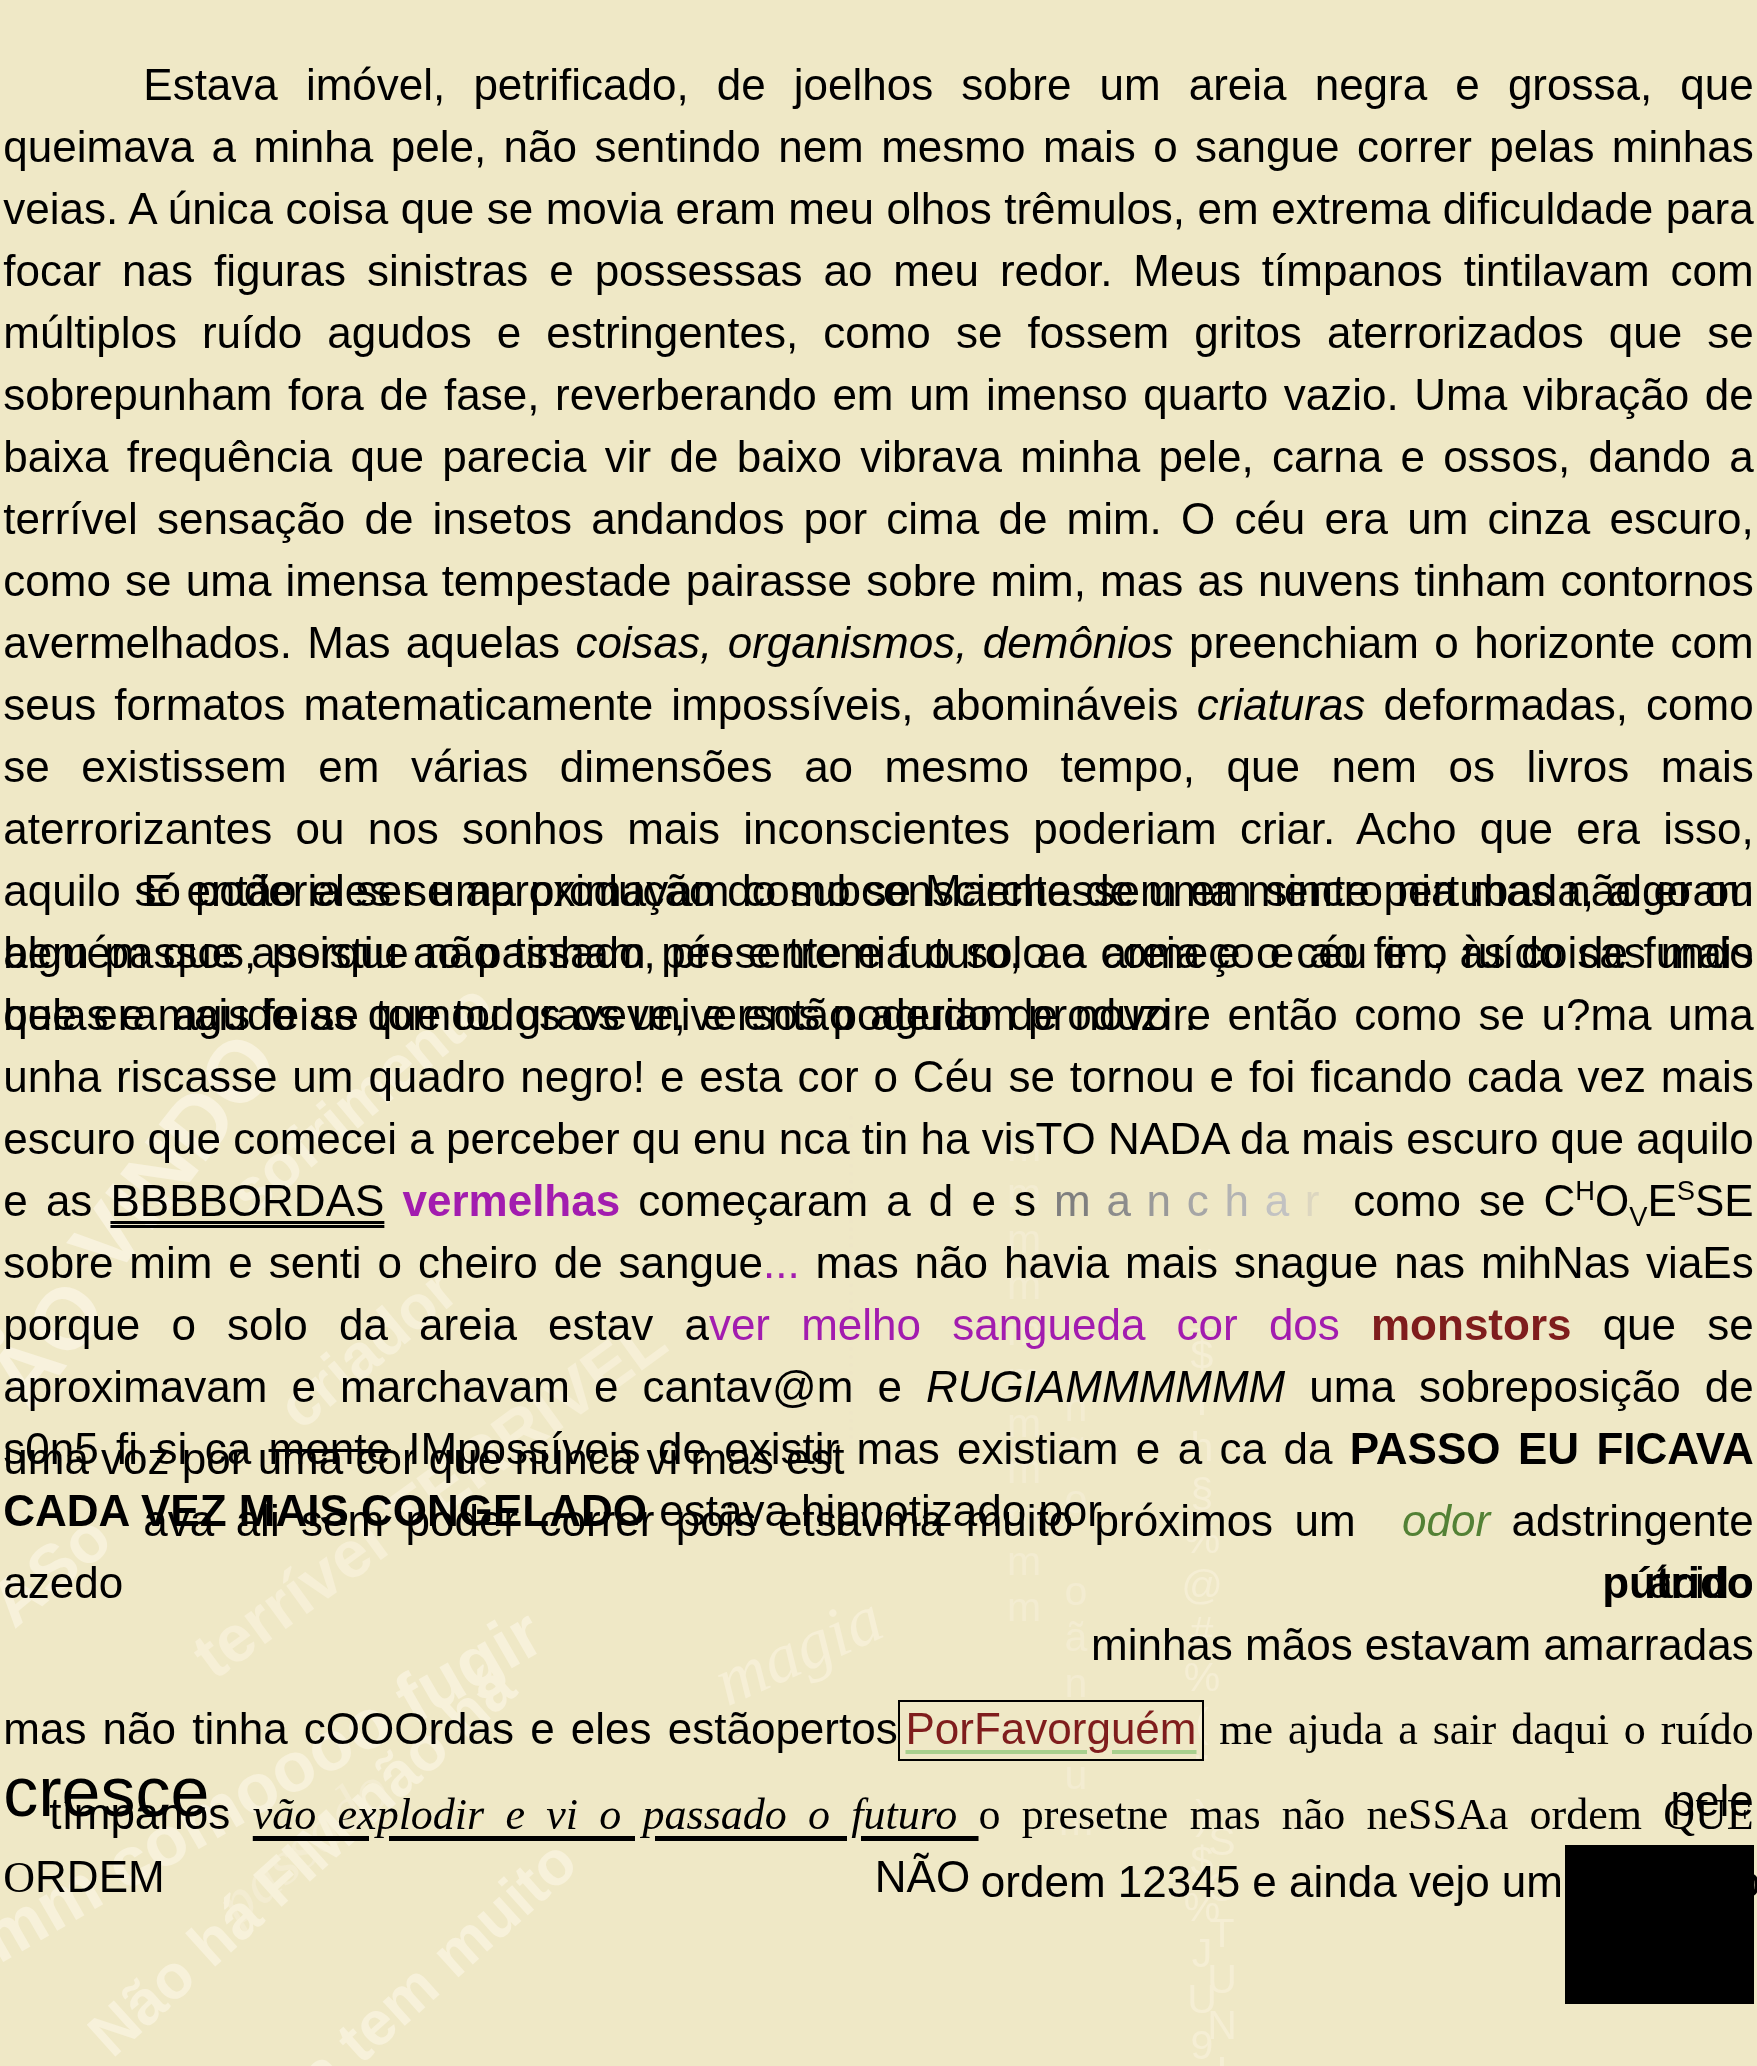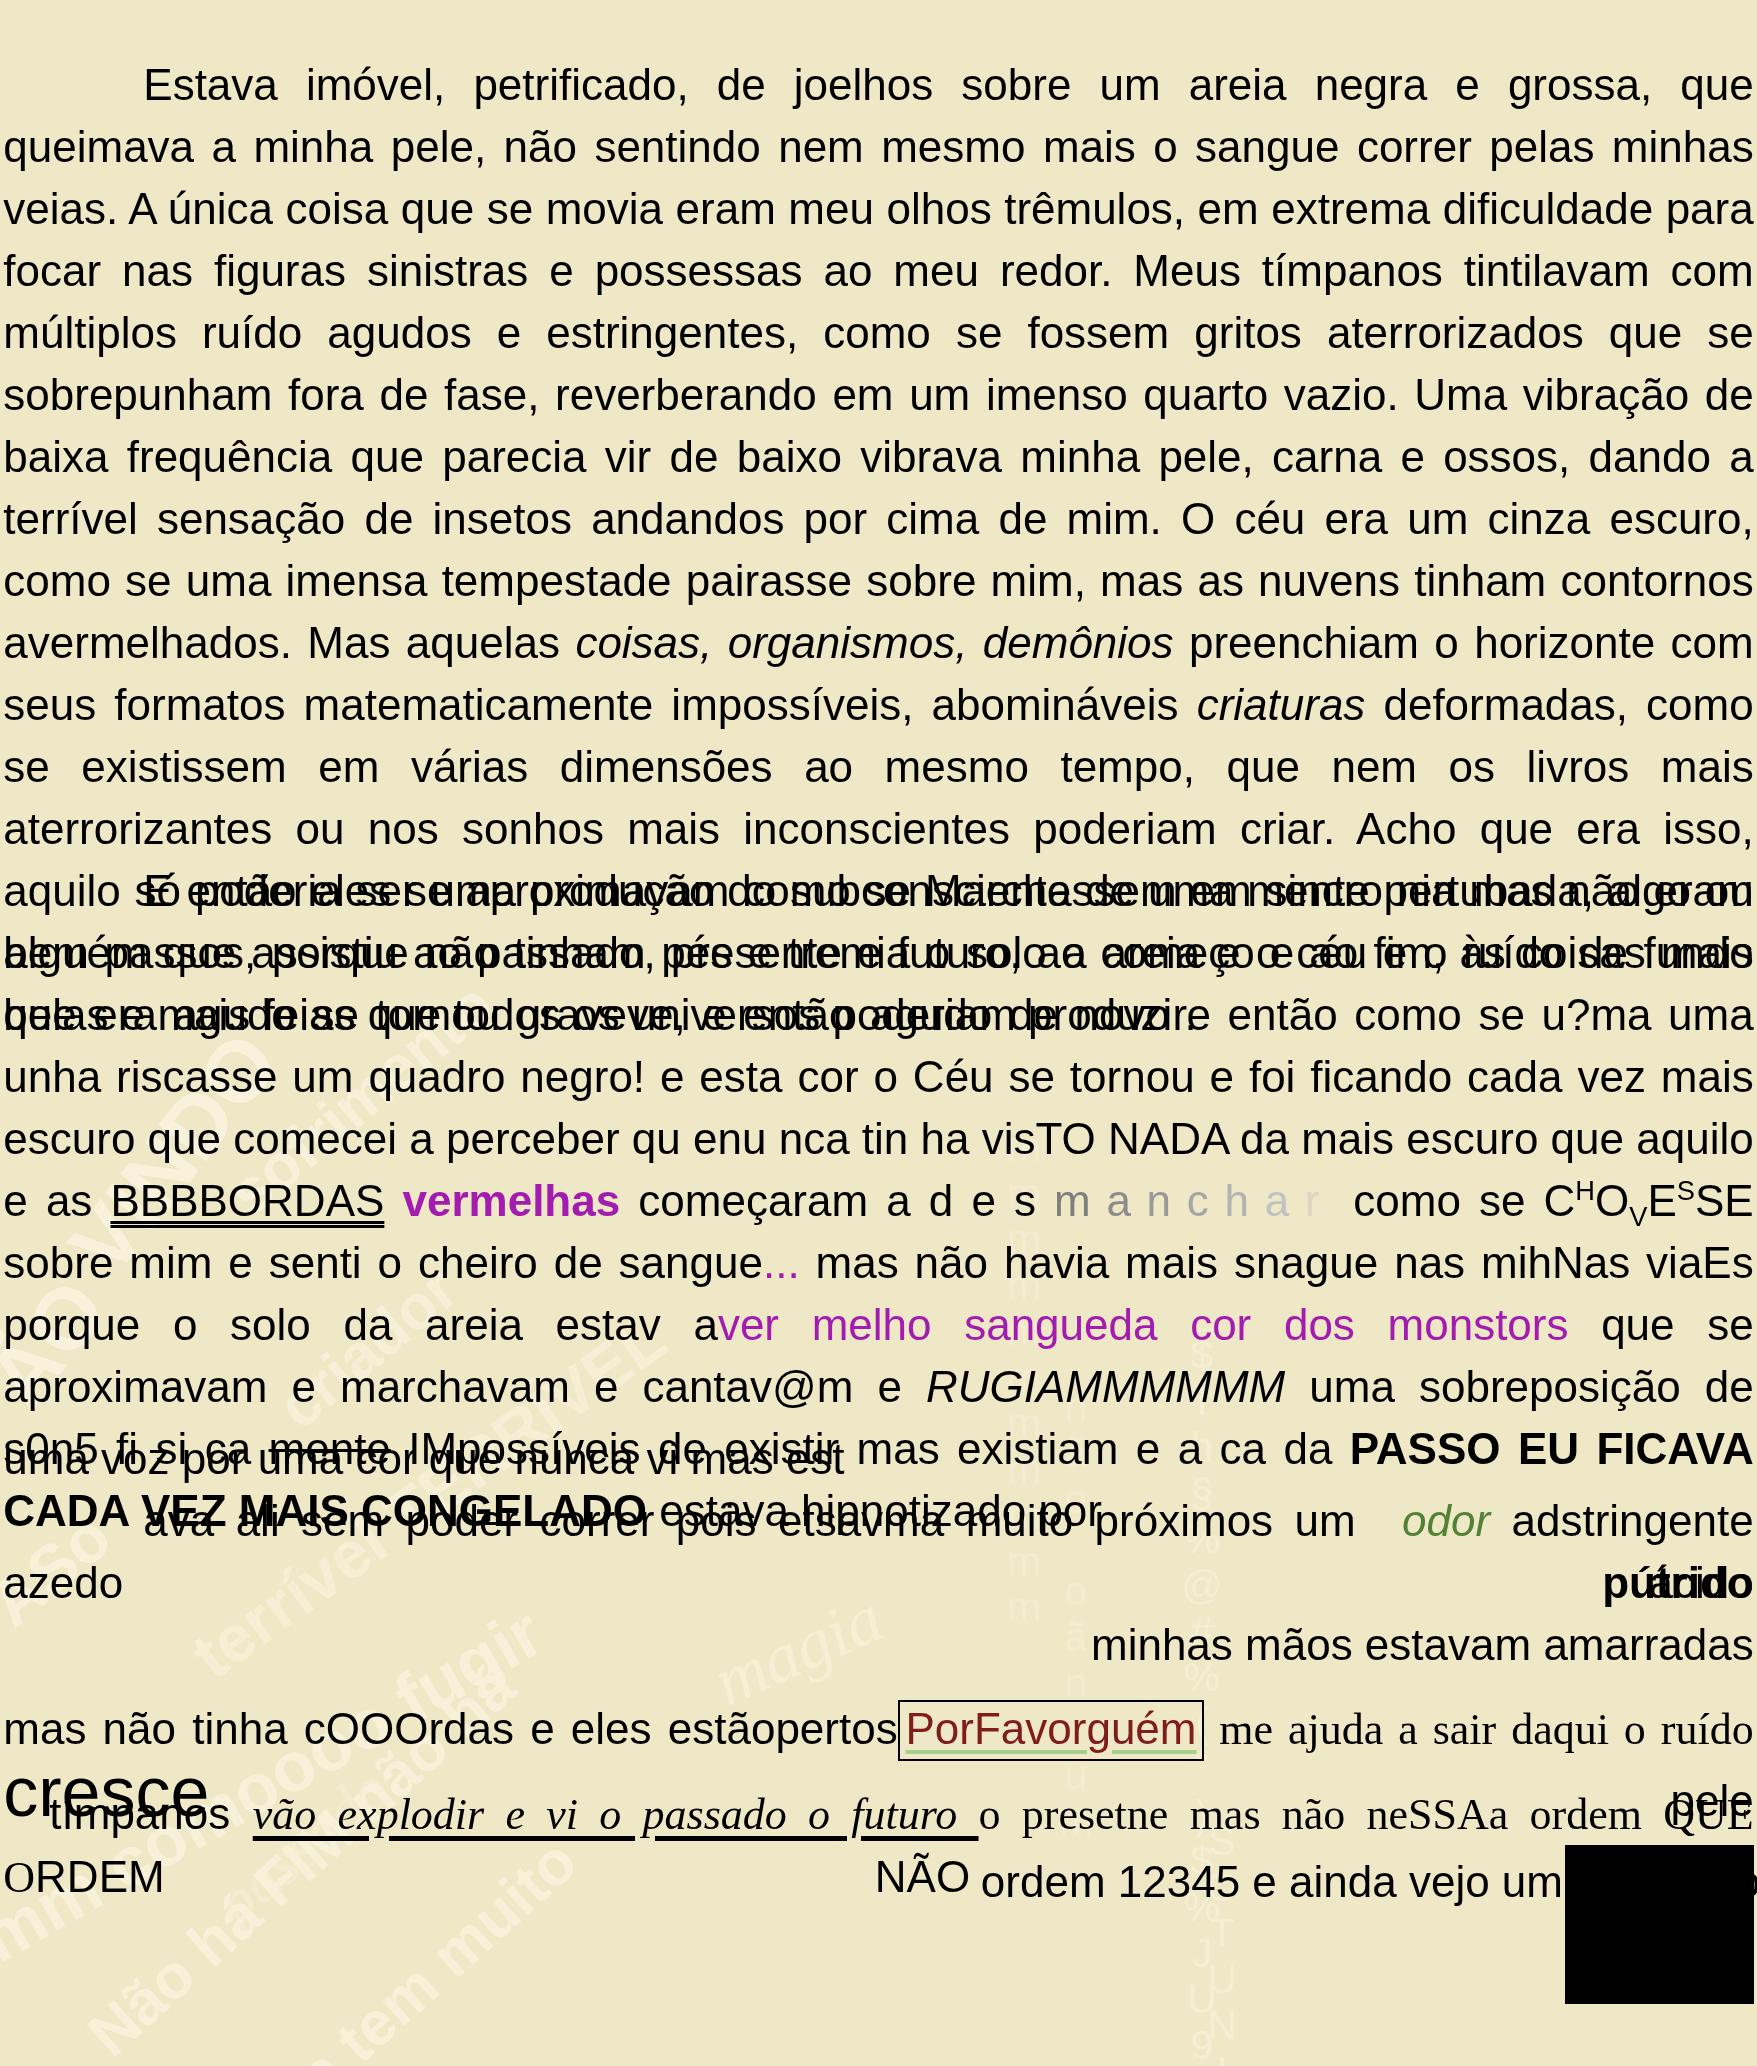--- a/index.html
+++ b/index.html
@@ -14,21 +14,21 @@
   
   .line,.para{position:absolute;left:3.3px;right:3.3px;font-size:44px;line-height:62px;z-index:1;}
   .para{text-align:justify;}
   .ind{text-indent:140px;}
   .alr{text-align:right;}
   .jl{text-align:justify;text-align-last:justify;}
   .i{font-style:italic;}
   .b{font-weight:bold;}
   .serif{font-family:"Liberation Serif",serif;}
   .red{color:#a21caf;}
-  .blue{color:#a21caf;font-weight:normal;}
+  .blue{color:#7f1d1d;font-weight:bold;}
   .green-dk{color:#538135;font-style:italic;margin-left:25px;}
   .strike{text-decoration:line-through;text-decoration-thickness:3.3px;}
   .u2{text-decoration:underline double;text-decoration-thickness:3.3px;text-underline-offset:5px;}
   .uthick{text-decoration:underline;text-decoration-thickness:5px;text-underline-offset:6.6px;}
   .sup{vertical-align:super;font-size:0.62em;line-height:0;}
   .sub{vertical-align:sub;font-size:0.62em;line-height:0;}
   .g1{color:#7f7f7f}.g2{color:#8c8c8c}.g3{color:#999999}.g4{color:#a6a6a6}.g5{color:#b3b3b3}.g6{color:#c2c2c2}.g7{color:#dcd6c0}
   .gl{margin-right:15.7px;}
   .pfbox{color:#7f1d1d;border:2.9px solid #000;padding:1.7px 5.8px 5.8px 5.8px;
          text-decoration:underline;text-decoration-color:#a8d08d;text-decoration-thickness:4.1px;text-underline-offset:5.8px;}

